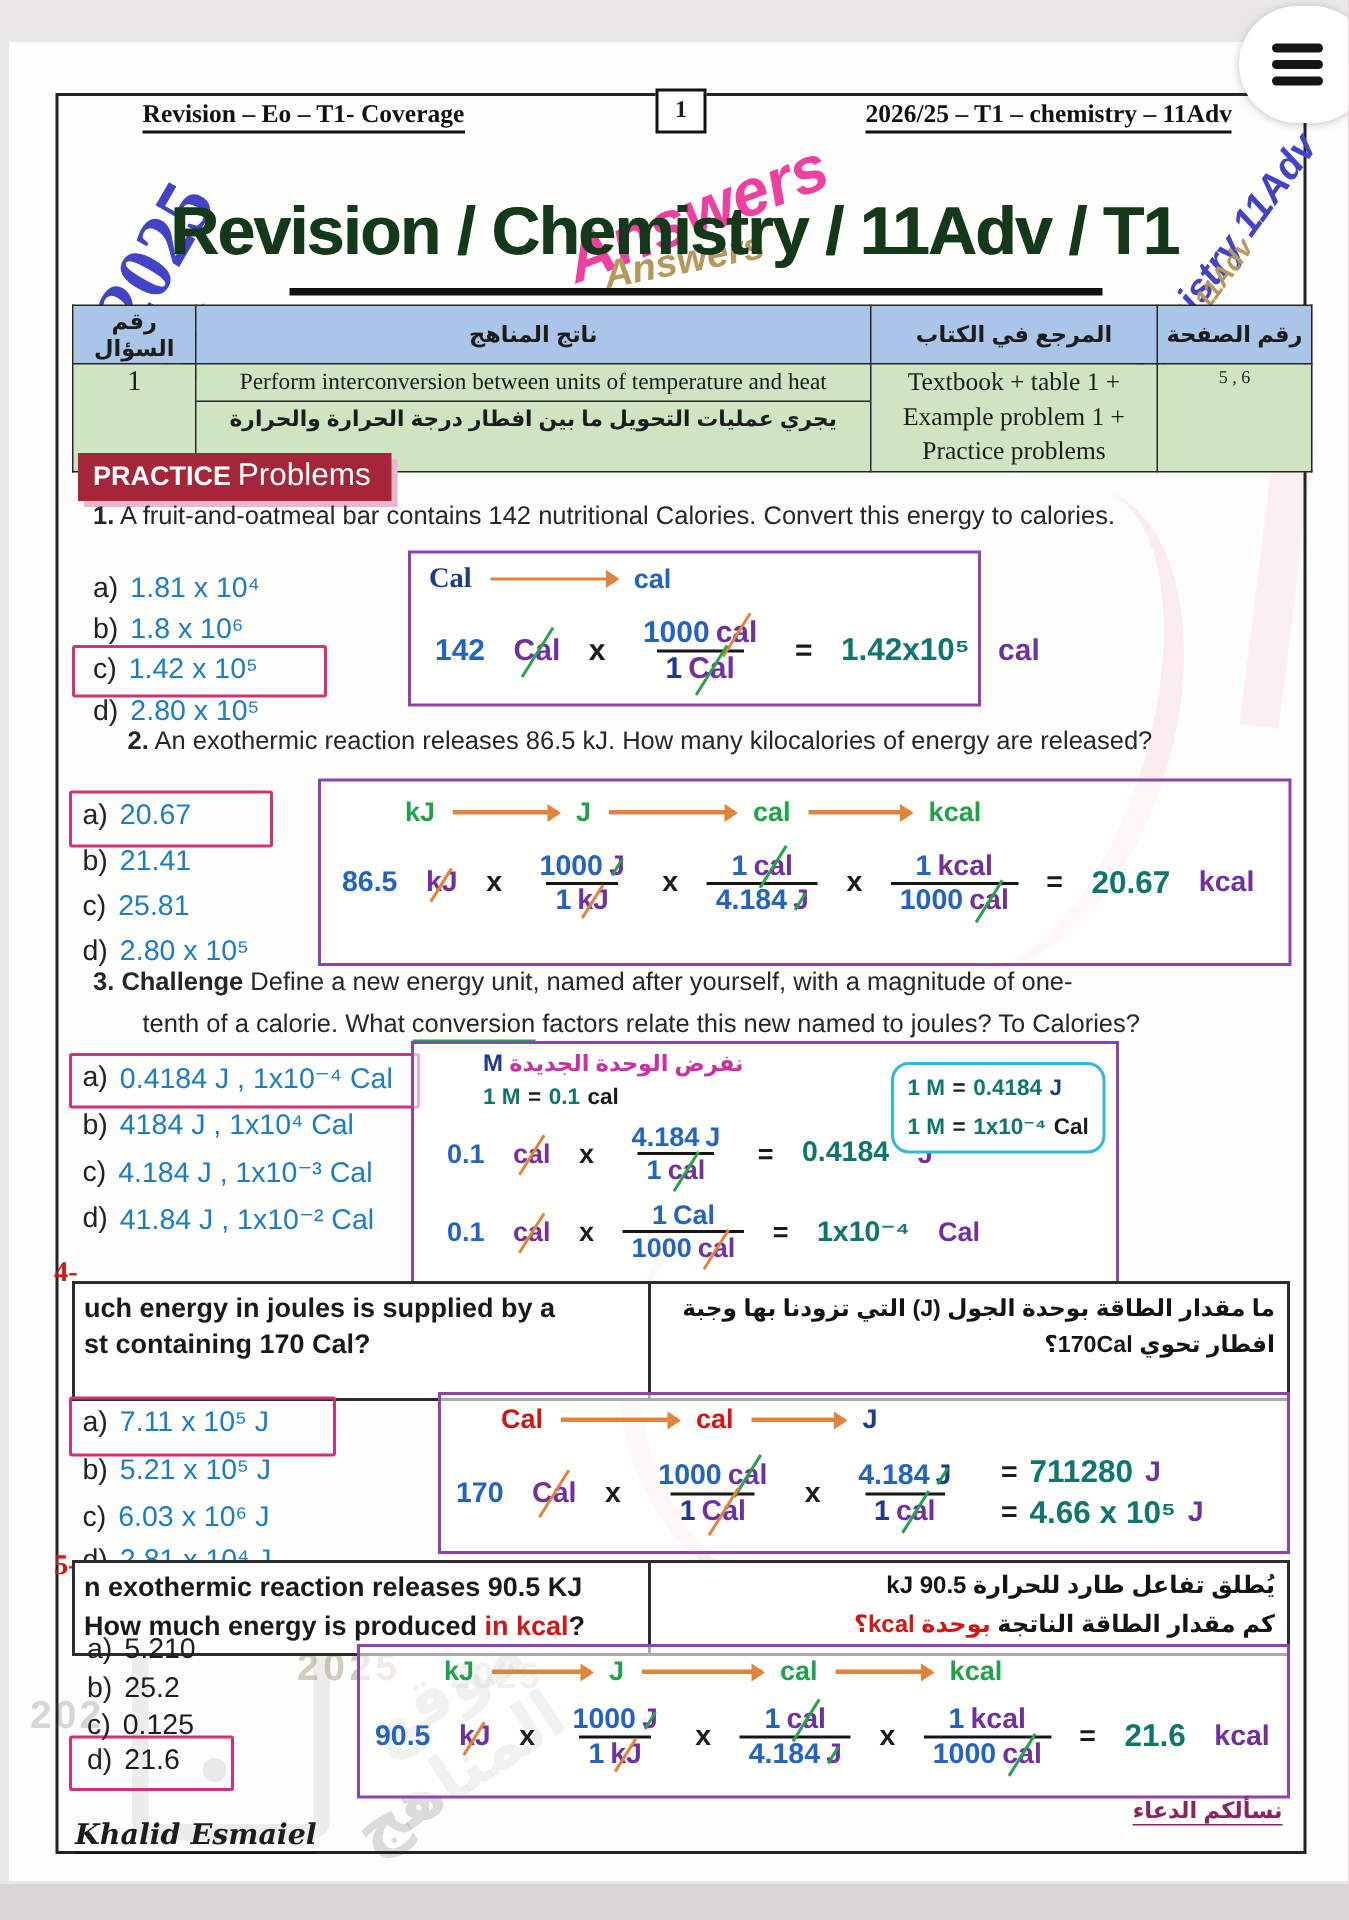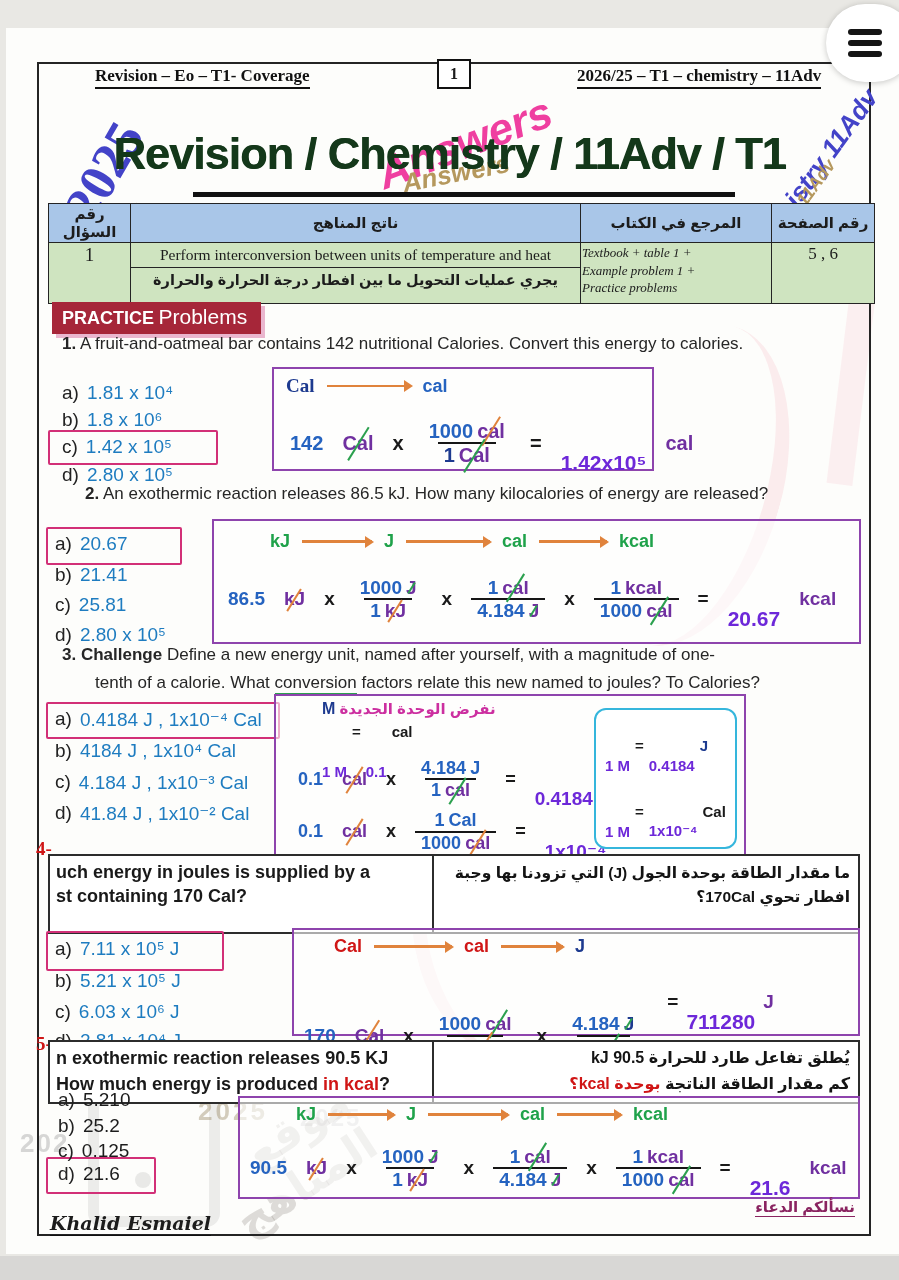--- a/index.html
+++ b/index.html
@@ -18,40 +18,40 @@
   #main-title{left:0;top:128px;width:899px;text-align:center;font-size:45px;font-weight:900;letter-spacing:-1px;
         color:#14381a;text-shadow:0.6px 0 #14381a;}
   #title-underline{left:193px;top:192px;width:542px;height:4.5px;background:#111;}
   
   .stamp{font-weight:bold;white-space:nowrap;}
   
   #coverage{left:48px;top:203px;border-collapse:collapse;}
   #coverage td{border:1.8px solid #242424;}
   #coverage .hd{background:#a9c6e8;font-weight:bold;font-size:15px;text-align:center;height:30px;}
   #coverage .bd{background:#cfe4c0;vertical-align:top;}
-  .ref-line{font-family:"Liberation Serif","DejaVu Serif",serif;font-size:13px;text-align:left;line-height:1.35;font-style:italic;}
+  .ref-line{font-family:"Liberation Serif","DejaVu Serif",serif;font-size:17px;text-align:center;line-height:1.35;}
   
   #banner{left:52px;top:302px;background:#a62639;color:#fff;padding:3px 14px 5px 10px;box-shadow:4px 4px 0 #eab6ce;}
   
   .qtext{font-size:17px;color:#262626;}
   .opt{font-size:19px;display:flex;gap:8px;}
   .oL{color:#222;}
   .cTeal{color:#1e7cc0;}
   .pinkbox{border:2.5px solid #d23077;border-radius:2px;}
   
   .wbox{border:2px solid #8e44ad;background:rgba(255,255,255,.6);}
   .chain{display:flex;align-items:center;gap:12px;font-weight:bold;font-size:18px;}
   .arr{display:inline-block;position:relative;height:2.6px;background:#e0833c;vertical-align:middle;}
   .arr::after{content:"";position:absolute;right:-2px;top:-4.6px;width:0;height:0;
               border:6px solid transparent;border-right:0;border-left:9px solid #e0833c;}
   .eq{display:flex;align-items:center;gap:19px;font-weight:bold;font-size:19px;}
   .frac{display:inline-flex;flex-direction:column;align-items:center;line-height:1.12;}
   .ft,.fb{display:flex;gap:4px;justify-content:center;padding:0 6px;}
   .fb{border-top:2.6px solid #161616;}
-  .cBlue{color:#2563c0;} .cNavy{color:#1d3a8f;} .cPurp{color:#7030a0;} .cRed{color:#6d28d9;margin-top:40px;}
+  .cBlue{color:#2563c0;} .cNavy{color:#1d3a8f;} .cPurp{color:#7030a0;} .cRed{color:#0f766e;}
   .cGreen{color:#1fa24a;} .cMag{color:#cc2fa0;} .cBlk{color:#1a1a1a;} .cRd2{color:#d01616;}
   .sl{position:relative;}
   .sl::after{content:"";position:absolute;left:-12%;top:48%;width:124%;border-top:2.4px solid #2ba04e;transform:rotate(-58deg);}
   .slO::after{border-top-color:#e0833c;}
   .res{font-size:21px;}
   
   .qbox{border:2px solid #2c2c2c;background:#fff;}
   .qdiv{position:absolute;top:0;bottom:0;width:2px;background:#2c2c2c;}
   .qen{font-weight:bold;font-size:18px;color:#191919;line-height:1.35;}
   .qar{font-weight:bold;font-size:15.5px;color:#141414;text-align:right;line-height:1.55;direction:rtl;}
@@ -116,21 +116,21 @@
       <td class="bd serif" style="text-align:center;font-size:19px;height:58px;">1</td>
       <td class="bd" style="padding:0;">
         <div class="serif" style="font-size:15.5px;text-align:center;padding:3px 2px;border-bottom:1.8px solid #242424;">Perform interconversion between units of temperature and heat</div>
         <div class="b" style="font-size:14.5px;text-align:center;padding:4px 2px;direction:rtl;">يجري عمليات التحويل ما بين افطار درجة الحرارة والحرارة</div>
       </td>
       <td class="bd">
         <div class="ref-line">Textbook + table 1 +</div>
         <div class="ref-line">Example problem 1 +</div>
         <div class="ref-line">Practice problems</div>
       </td>
-      <td class="bd serif" style="text-align:center;font-size:17px;">5 , 6</td>
+      <td class="bd serif" style="text-align:center;font-size:12px;">5 , 6</td>
     </tr>
   </tbody>
     </table>
 
   <div class="abs" id="banner">
     <span class="b" style="font-size:18px;">PRACTICE</span>
     <span style="font-size:21px;">Problems</span>
   </div>
 
   <div class="abs qtext" style="left:62px;top:334px;">
@@ -405,21 +405,21 @@
           </span>
       </span>
       <span style="display:inline-flex;flex-direction:column;gap:3px;margin-left:8px;">
         <span style="display:flex;gap:8px;align-items:center;">
           <span class="cBlk">=</span>
           <span class="cRed res">711280</span>
           <span class="cPurp">J</span>
         </span>
         <span style="display:flex;gap:8px;align-items:center;">
           <span class="cBlk">=</span>
-          <span class="cRed res">7.11 x 10⁵</span>
+          <span class="cRed res">4.66 x 10⁵</span>
           <span class="cPurp">J</span>
         </span>
       </span>
     </div>
   </div>
 
   <div class="abs mlabel" style="left:36px;top:1033px;">5-</div>
   <div class="abs qbox" style="left:48px;top:1040px;width:808px;height:60px;">
     <div class="qdiv" style="left:382px;"></div>
     <div class="abs qen" style="left:6px;top:3px;width:372px;line-height:1.45;">

